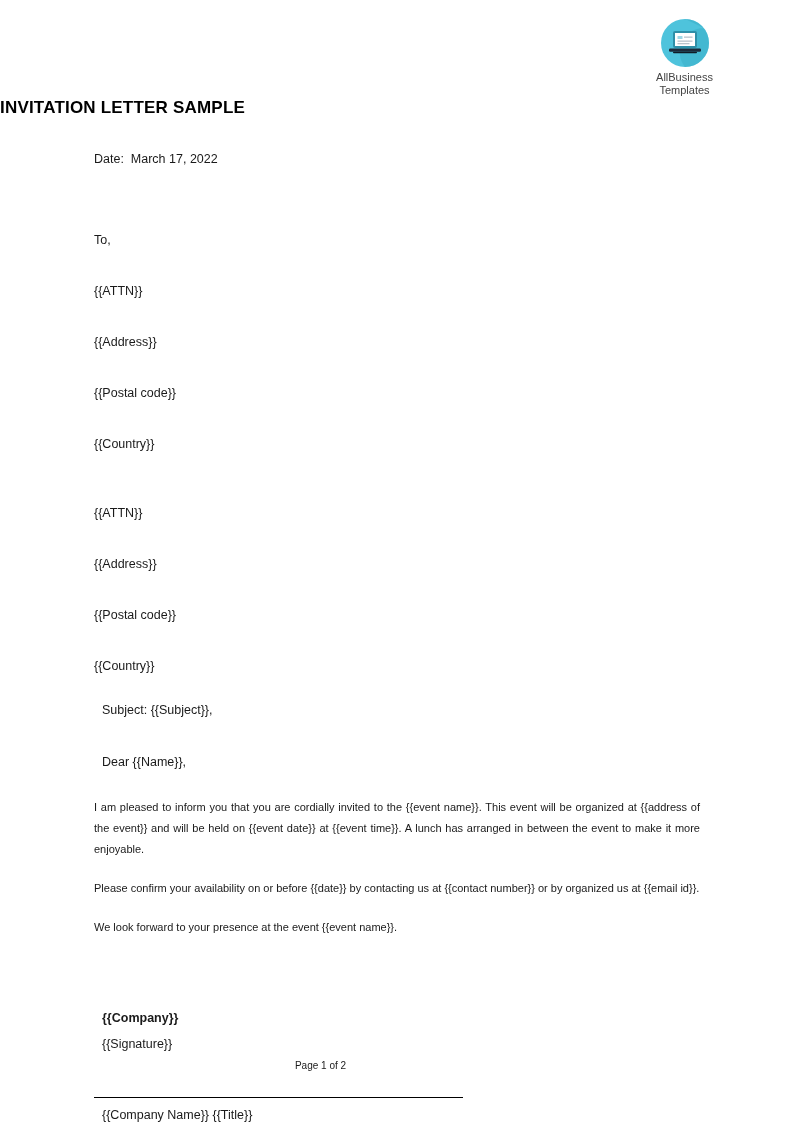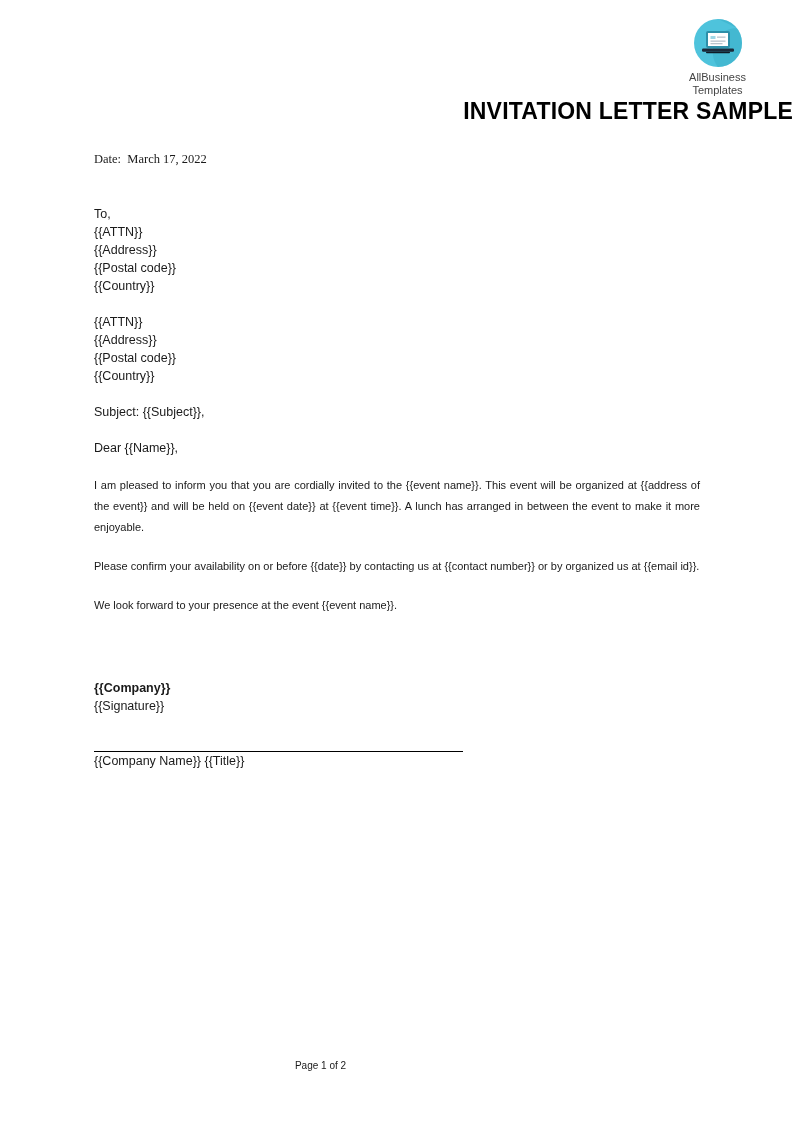--- a/index.html
+++ b/index.html
@@ -13,21 +13,21 @@
     position: relative;
     font-family: "Liberation Sans", sans-serif;
     color: #000000;
     overflow: hidden;
   }
 
   
   .logo-block {
     position: absolute;
     top: 18px;
-    left: 675px;
+    left: 642px;
     width: 85px;
     text-align: center;
   }
   .logo-mark {
     width: 50px;
     height: 50px;
     margin: 0 auto;
     position: relative;
   }
   .logo-mark svg { display: block; }
@@ -38,45 +38,46 @@
     color: #444444;
     font-family: "Liberation Sans", sans-serif;
   }
 
   
   .doc-title {
     position: absolute;
     top: 98px;
     left: 0;
     width: 793px;
-    text-align: right;
-    font-size: 23px;
+    text-align: left;
+    font-size: 17px;
     font-weight: bold;
     letter-spacing: 0.2px;
     color: #000000;
   }
 
   
   .page-body {
     position: absolute;
     top: 150px;
     left: 94px;
     width: 606px;
     font-size: 12.5px;
     line-height: 18px;
     color: #1a1a1a;
   }
 
   .line {
     white-space: pre;
-  }
-
-  .blk { margin: 0; }
-
-  .date-line { margin-bottom: 7px; font-family: Liberation Serif, serif; }
+    margin-top: 33px;
+  }
+
+  .blk { margin: 8px; }
+
+  .date-line { margin-bottom: 0; }
 
   .gap-lg { height: 30px; }
   .gap-md { height: 18px; }
 
   .addr-block .line { display: block; }
 
   p.para {
     margin: 0;
     text-align: justify;
     text-justify: inter-word;

